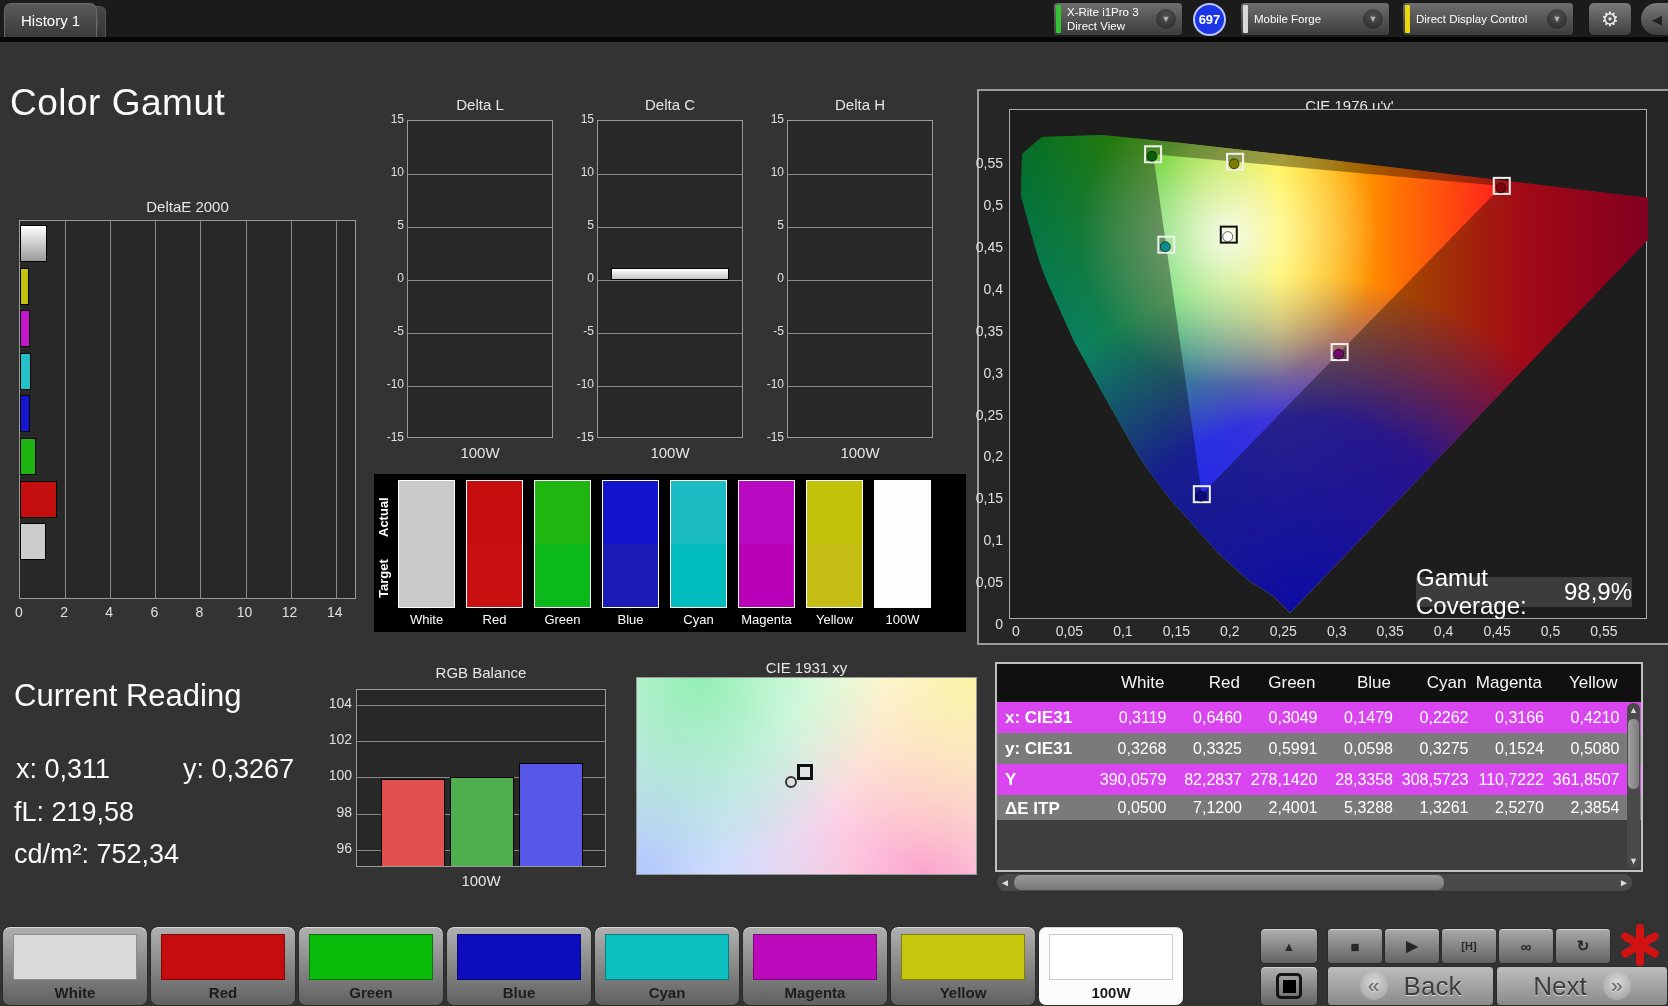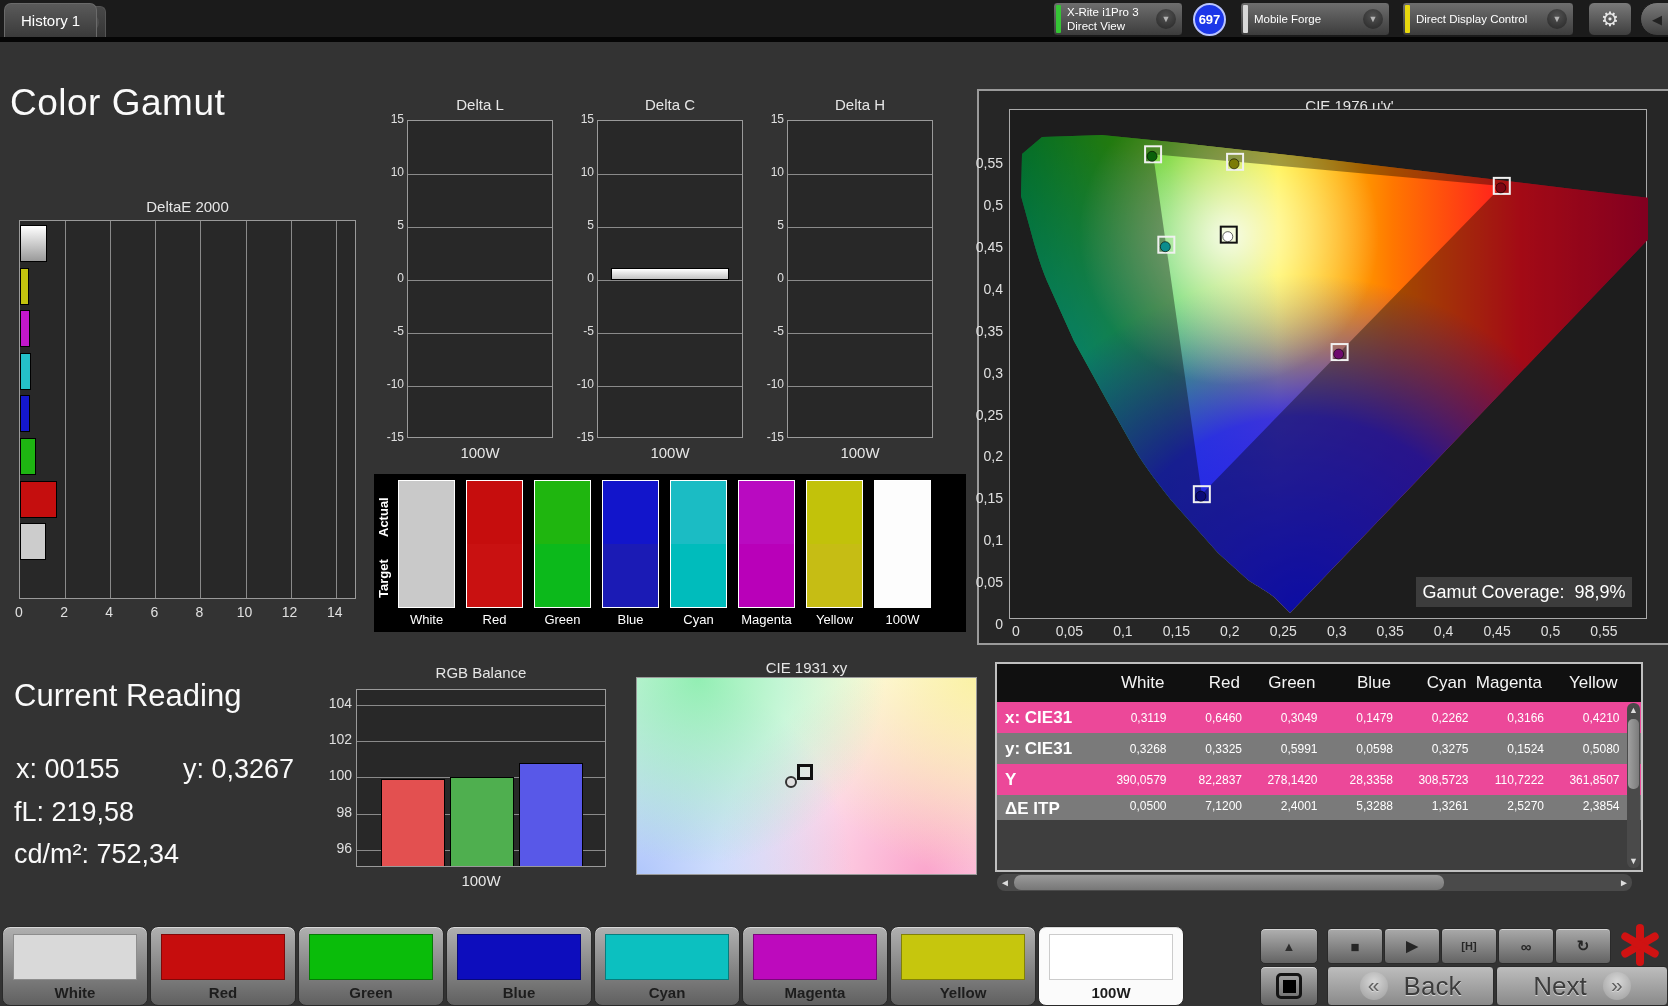--- a/index.html
+++ b/index.html
@@ -63,21 +63,21 @@
   .sw-a,.sw-t{height:50%;}
   #swatch-labels{position:absolute;left:24px;top:138px;display:flex;gap:11px;}
   .sw-label{width:57px;text-align:center;font-size:13px;color:#fff;}
 
   
   #cie76{position:absolute;left:977px;top:89px;width:745px;height:556px;background:#262626;border:2px solid #9a9a9a;}
   #cie-plot{position:absolute;left:30px;top:18px;width:638px;height:510px;background:#1d1d1d;border:1px solid #aaa;}
   #cie-yticks{position:absolute;left:0;top:0;width:28px;height:556px;}
   #cie-xticks{position:absolute;left:0;top:532px;width:678px;height:20px;}
   #coverage{position:absolute;left:437px;top:486px;width:216px;height:30px;background:#3c3c3c;
-     display:flex;align-items:center;justify-content:center;gap:10px;font-size:18px;color:#fff;}
+     display:flex;align-items:center;justify-content:center;gap:10px;font-size:24px;color:#fff;}
 
   
   #reading-title{position:absolute;left:14px;top:678px;font-size:31px;color:#fafafa;}
   .reading{position:absolute;font-size:27px;color:#fafafa;}
 
   
   #rgb-title{position:absolute;left:356px;top:664px;width:250px;text-align:center;font-size:15px;color:#e6e6e6;}
   #rgb-plot{position:absolute;left:356px;top:689px;width:250px;height:178px;background:#282828;border:1px solid #9a9a9a;}
   #rgb-yticks{position:absolute;left:322px;top:689px;width:30px;height:178px;}
   .rytick{right:0;}
@@ -95,24 +95,24 @@
        #ffffff;}
   #cie31-marker{position:absolute;width:16px;height:16px;border:3px solid #111;background:transparent;}
   #cie31-dot{position:absolute;width:12px;height:12px;border-radius:50%;border:2px solid #333;background:#e0e0e0;}
 
   
   #caltable{position:absolute;left:995px;top:662px;width:648px;height:210px;background:#3e3e3e;
      border:2px solid #c0c0c0;overflow:hidden;}
   #table-head{display:grid;grid-template-columns:100px repeat(7,75.5px);height:38px;background:#101010;align-items:center;}
   #table-head .th{text-align:right;padding-right:8px;font-size:17px;color:#f5f5f5;}
   .trow{display:grid;grid-template-columns:100px repeat(7,75.5px);height:31px;align-items:center;}
-  .trow.dark{background:#ec4899;} .trow.light{background:#7a7a7a;}
+  .trow.dark{background:#d946ef;} .trow.light{background:#7a7a7a;}
   .trow.clipped{height:25px;overflow:hidden;align-items:start;}
   .trow.clipped .td,.trow.clipped .tdlabel{padding-top:4px;}
-  .td{text-align:right;padding-right:6px;font-size:12px;color:#fff;white-space:nowrap;}
+  .td{text-align:right;padding-right:6px;font-size:16px;color:#fff;white-space:nowrap;}
   .tdlabel{text-align:left;padding-left:8px;font-weight:bold;font-size:17px;}
   #vscroll{position:absolute;right:1px;top:39px;bottom:2px;width:13px;background:#4a4a4a;border-radius:6px;}
   #vscroll .arr{position:absolute;left:0;width:13px;height:14px;font-size:9px;color:#ddd;text-align:center;line-height:14px;}
   #vscroll .thumb{position:absolute;left:1px;top:16px;width:11px;height:70px;background:linear-gradient(90deg,#a0a0a0,#7c7c7c);border-radius:5px;}
   #hscroll{position:absolute;left:997px;top:874px;width:635px;height:17px;background:#4a4a4a;border-radius:8px;}
   #hscroll .arr{position:absolute;top:0;width:16px;height:17px;font-size:10px;color:#ddd;text-align:center;line-height:17px;}
   #hscroll .thumb{position:absolute;left:17px;top:1px;width:430px;height:15px;background:linear-gradient(180deg,#9a9a9a,#777);border-radius:7px;}
 
   
   #patch-bar{position:absolute;left:2px;top:926px;display:flex;gap:2px;}
@@ -410,21 +410,21 @@
         <span class="cxt" style="left: 571.5px;">0,5</span>
         <span class="cxt" style="left: 624.95px;">0,55</span>
       </div>
     <div id="coverage">
       <span>Gamut Coverage:</span>
       <span>98,9%</span>
     </div>
   </div>
 
   <div id="reading-title">Current Reading</div>
-  <div class="reading" style="left:16px;top:754px;">x: 00155</div>
+  <div class="reading" style="left:16px;top:754px;">x: 0,311</div>
   <div class="reading" style="left:183px;top:754px;">y: 0,3267</div>
   <div class="reading" style="left:14px;top:797px;">fL: 219,58</div>
   <div class="reading" style="left:14px;top:839px;">cd/m²: 752,34</div>
 
   <div id="rgb-title">RGB Balance</div>
   <div id="rgb-plot">
       <div class="hgrid" style="top: 15.023px;"></div>
       <div class="hgrid" style="top: 51.223px;"></div>
       <div class="hgrid" style="top: 87.423px;"></div>
       <div class="hgrid" style="top: 123.623px;"></div>

